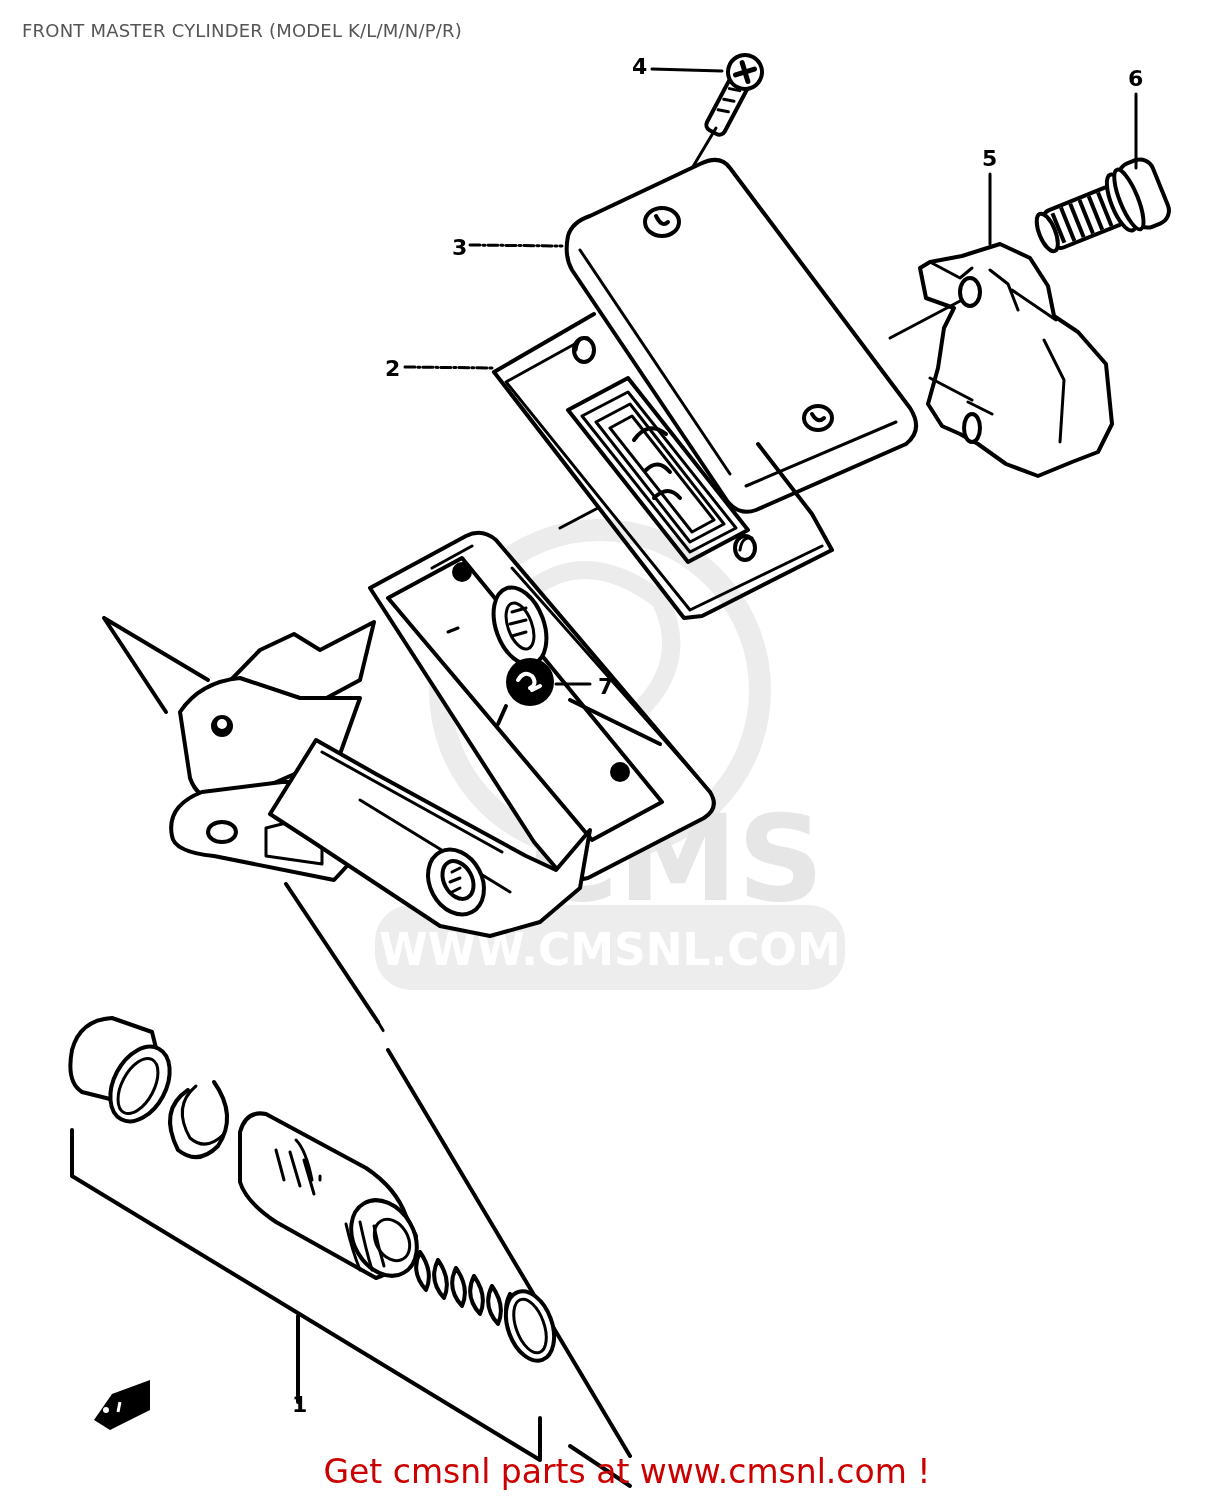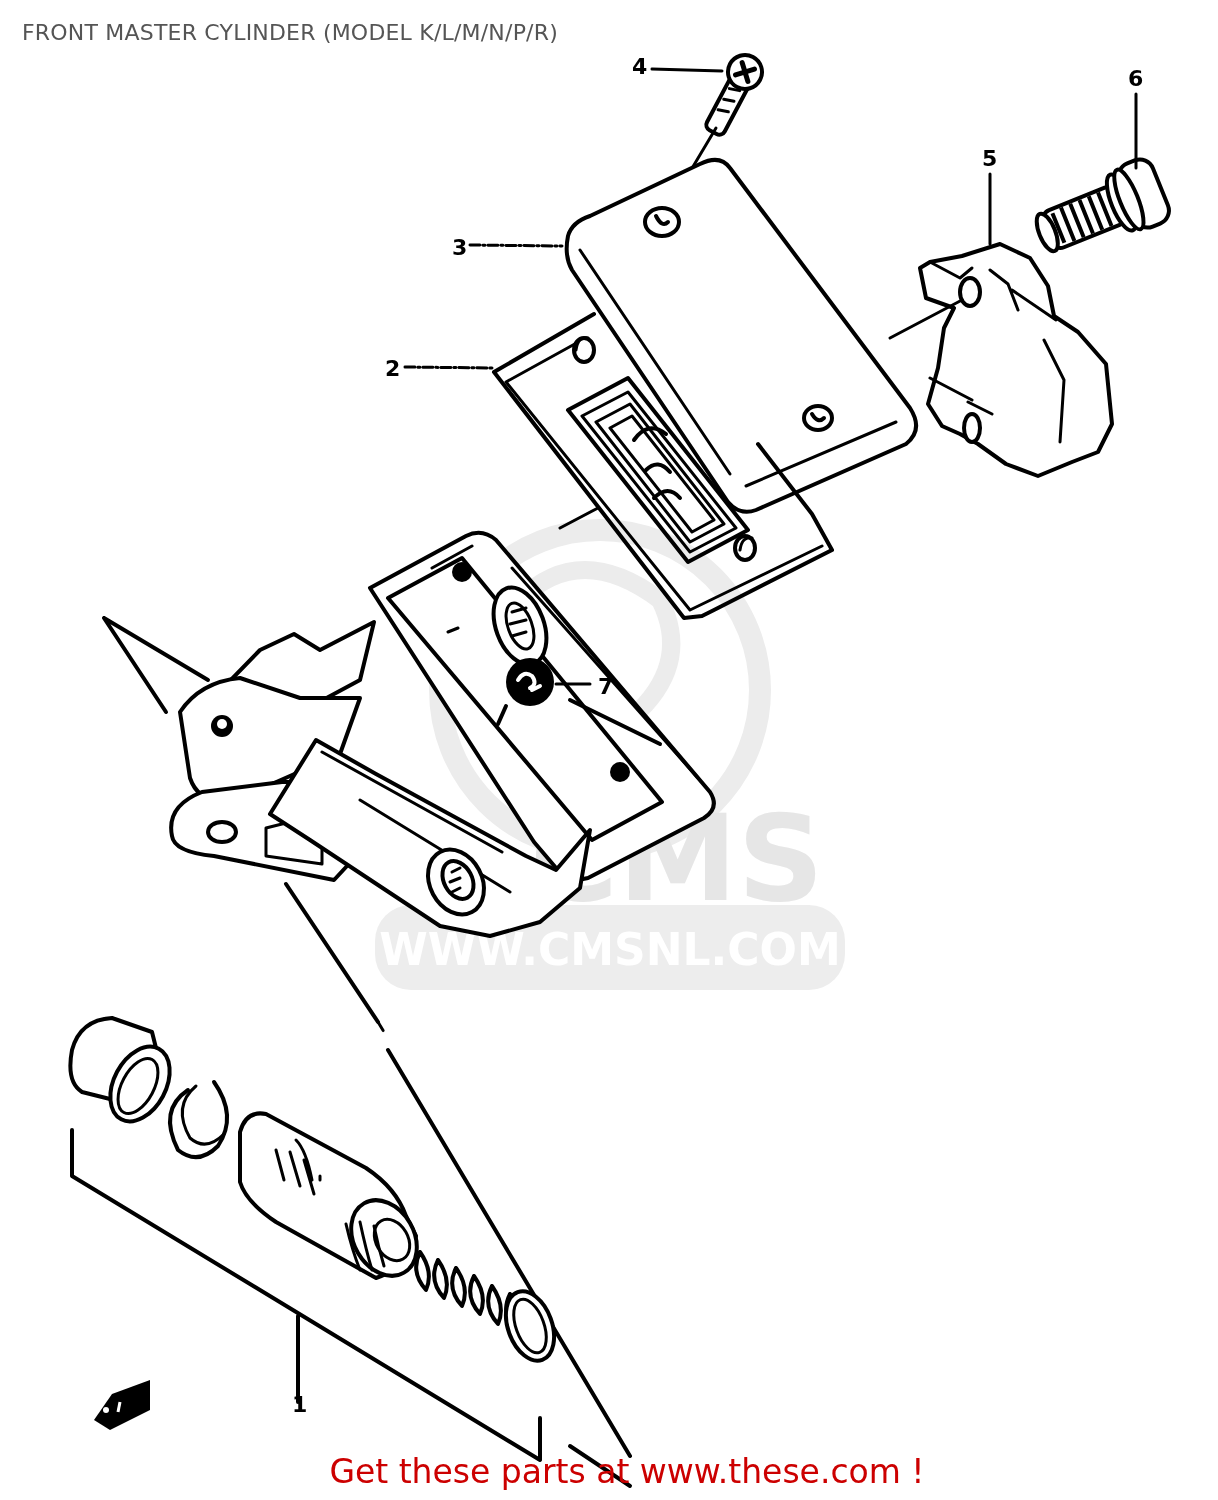--- a/index.html
+++ b/index.html
@@ -1,18 +1,18 @@
 <!DOCTYPE html>
 <html><head>
   <meta charset="utf-8">
   <style>
     html, body { margin: 0; padding: 0; background: #ffffff; }
     body { width: 1218px; height: 1500px; position: relative; overflow: hidden;
            font-family: "DejaVu Sans", sans-serif; }
-    .page-title { position: absolute; left: 22px; top: 20px; font-size: 22px;
+    .page-title { position: absolute; left: 22px; top: 20px; font-size: 18px;
                   color: #555555; letter-spacing: 0.2px; white-space: nowrap; }
     .diagram { position: absolute; left: 0; top: 0; width: 1218px; height: 1500px; }
     .ln { fill: none; stroke: #000; stroke-width: 4; stroke-linecap: round; stroke-linejoin: round; }
     .lt { fill: none; stroke: #000; stroke-width: 3; stroke-linecap: round; stroke-linejoin: round; }
     .ld { fill: none; stroke: #000; stroke-width: 3; stroke-dasharray: 10 3 2 3; stroke-linecap: round; }
     .fl { fill: #ffffff; stroke: #000; stroke-width: 4; stroke-linejoin: round; }
     .blk { fill: #000; }
     .callout { font-family: "DejaVu Sans", sans-serif; font-weight: bold; font-size: 22px; fill: #000; }
     .wm-text { font-family: "DejaVu Sans", sans-serif; font-weight: bold; fill: #e6e6e6; }
     .footer { position: absolute; left: 0; right: 0; top: 1452px; text-align: center;
@@ -174,14 +174,14 @@
   </g>
 
   <g>
     <path d="M94 1420 l18 -26 l38 -14 l0 30 l-40 20 z" class="blk"></path>
     <circle cx="106" cy="1410" r="3" fill="#fff"></circle>
     <path d="M120 1402 l-2 10" stroke="#fff" stroke-width="3"></path>
   </g>
 </svg>
 
 <div class="footer">
-  <span>Get these parts at www.these.com !</span>
+  <span>Get cmsnl parts at www.cmsnl.com !</span>
 </div>
 
 </body></html>

